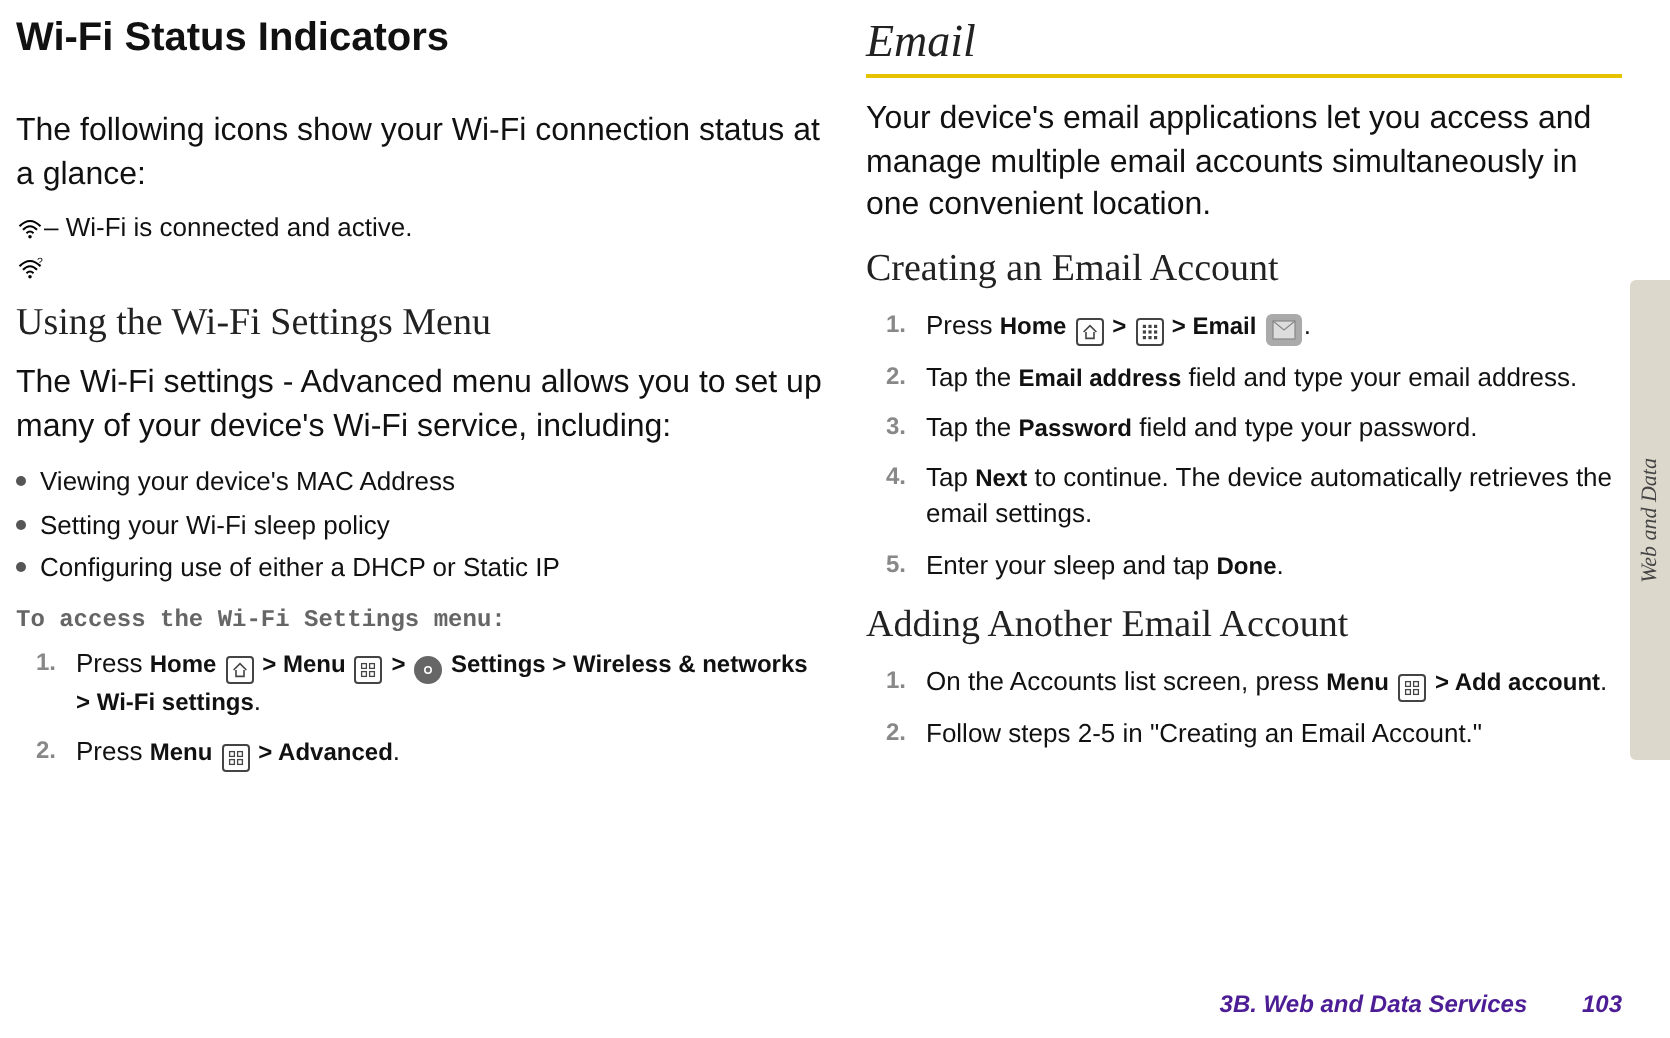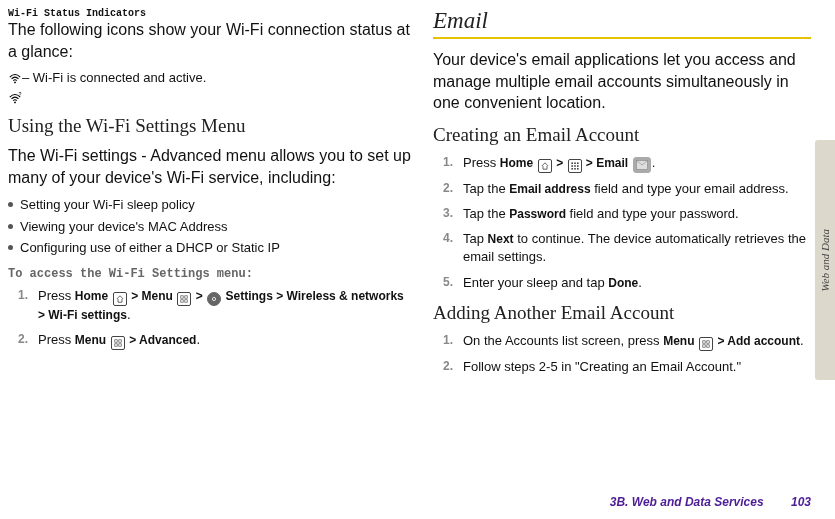--- a/index.html
+++ b/index.html
@@ -17,24 +17,24 @@
       gap: 20px;
       height: calc(100% - 32px);
     }
     .col {
       flex: 1;
       min-width: 0;
     }
     .col-left { flex: 0 0 405px; }
     .col-right { flex: 1; }
     h2.section {
-      font-family: Liberation Mono, monospace;
-      font-weight: bold;
-      font-size: 10px;
-      margin-bottom: 0;
+      font-family: Liberation Sans, sans-serif;
+      font-weight: bold;
+      font-size: 20px;
+      margin-bottom: 24px;
     }
     p.body {
       font-size: 16px;
       line-height: 1.35;
       margin-bottom: 8px;
     }
     .icon-row {
       display: flex;
       align-items: center;
       gap: 0;
@@ -211,22 +211,22 @@
             <circle cx="8" cy="13" r="1" fill="#000"></circle>
             <text x="12" y="6" font-size="6" fill="#000">?</text>
           </svg>
       </span>
     </div>
 
     <h2 class="italic-heading">Using the Wi-Fi Settings Menu</h2>
     <p class="body">The Wi-Fi settings - Advanced menu allows you to set up many of your device's Wi-Fi service, including:</p>
 
     <ul class="bullets">
+      <li>Viewing your device's MAC Address</li>
       <li>Setting your Wi-Fi sleep policy</li>
-      <li>Viewing your device's MAC Address</li>
       <li>Configuring use of either a DHCP or Static IP</li>
     </ul>
 
     <h3 class="sub">To access the Wi-Fi Settings menu:</h3>
 
     <ol class="steps">
       <li>
         <span class="num">1.</span>
         <span>Press </span><span class="bold">Home</span>
         <span class="inline-icon">

